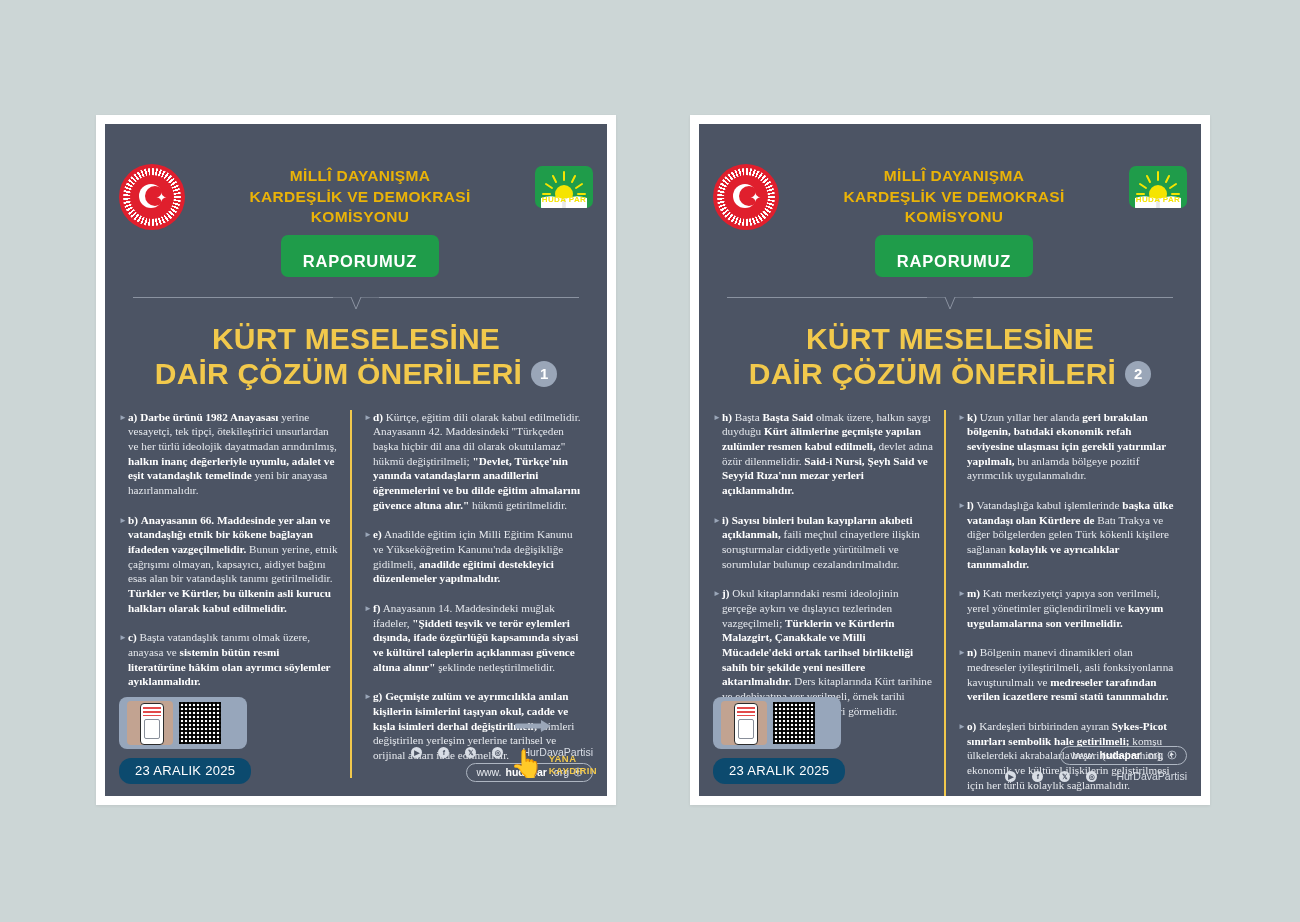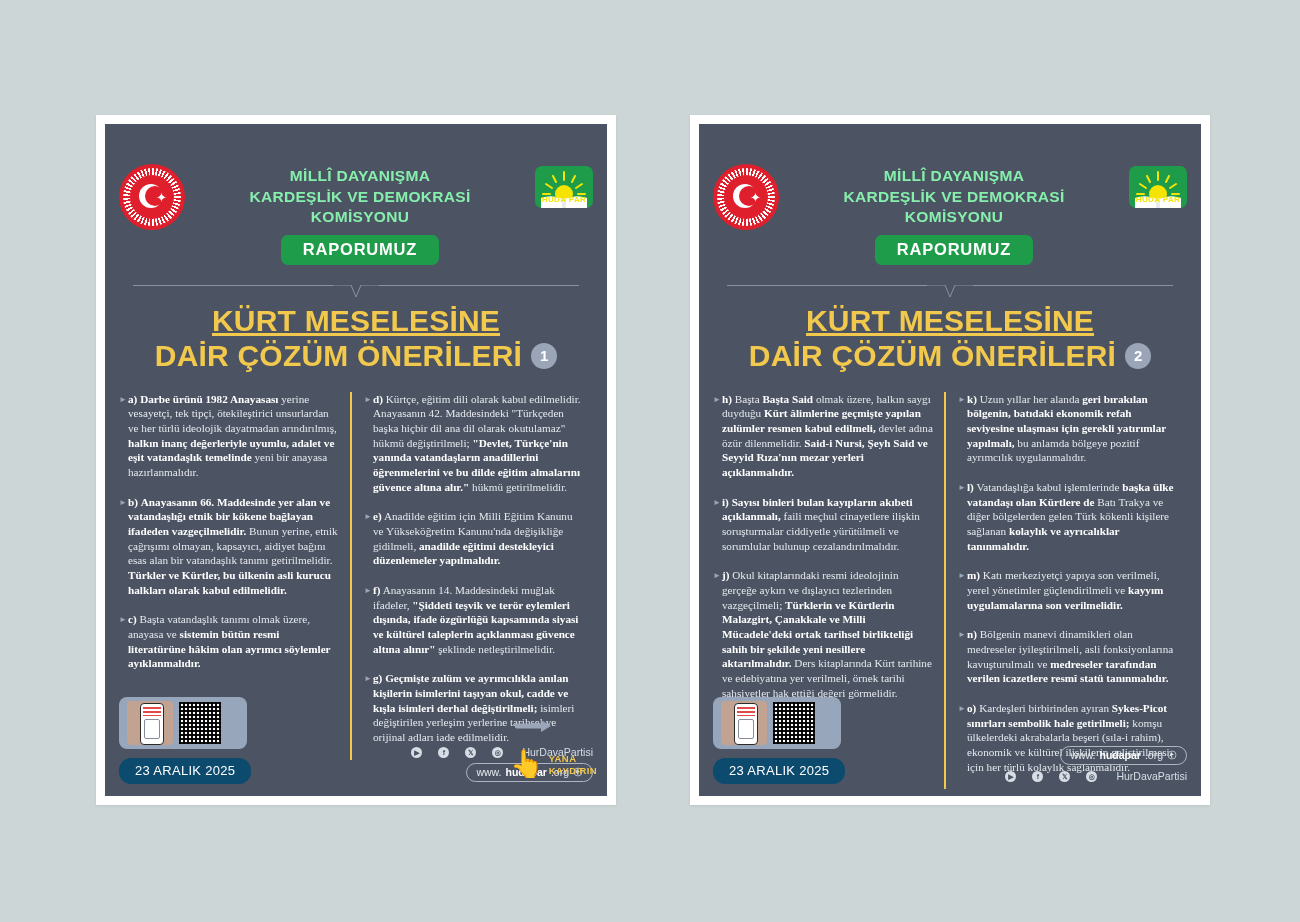--- a/index.html
+++ b/index.html
@@ -92,36 +92,36 @@
     font-size: 13px;
     line-height: 1;
   }
 
   .title-block {
     flex: 1 1 auto;
     text-align: center;
     padding-top: 4px;
   }
   .commission-name {
-    color: #86efac;
+    color: #eab308;
     font-weight: bold;
     font-size: 15.5px;
     line-height: 1.33;
     letter-spacing: 0.3px;
   }
   .commission-name span { display: block; }
   .report-pill {
     display: inline-block;
     margin-top: 7px;
     background: #1f9c4a;
     color: #ffffff;
     font-weight: bold;
     font-size: 16.5px;
     letter-spacing: 0.8px;
-    padding: 5px 22px 6px 22px;
+    padding: 17px 22px 6px 22px;
     border-radius: 7px;
   }
 
   .huda-logo {
     width: 58px; height: 42px;
     flex: 0 0 58px;
     background: #1f9c4a;
     border-radius: 7px;
     margin-top: 4px;
     position: relative;
@@ -159,22 +159,22 @@
   .divider-wrap .notch svg { display: block; }
 
   
   .main-title {
     text-align: center;
     color: #f2c94c;
     font-weight: bold;
     font-size: 30px;
     line-height: 1.18;
     letter-spacing: 0.2px;
+    margin-top: 6px;
     padding: 0 10px;
-    text-decoration: underline;
   }
   .main-title .l2 {
     display: inline-flex;
     align-items: center;
     gap: 9px;
   }
   .page-badge {
     display: inline-flex;
     align-items: center;
     justify-content: center;

